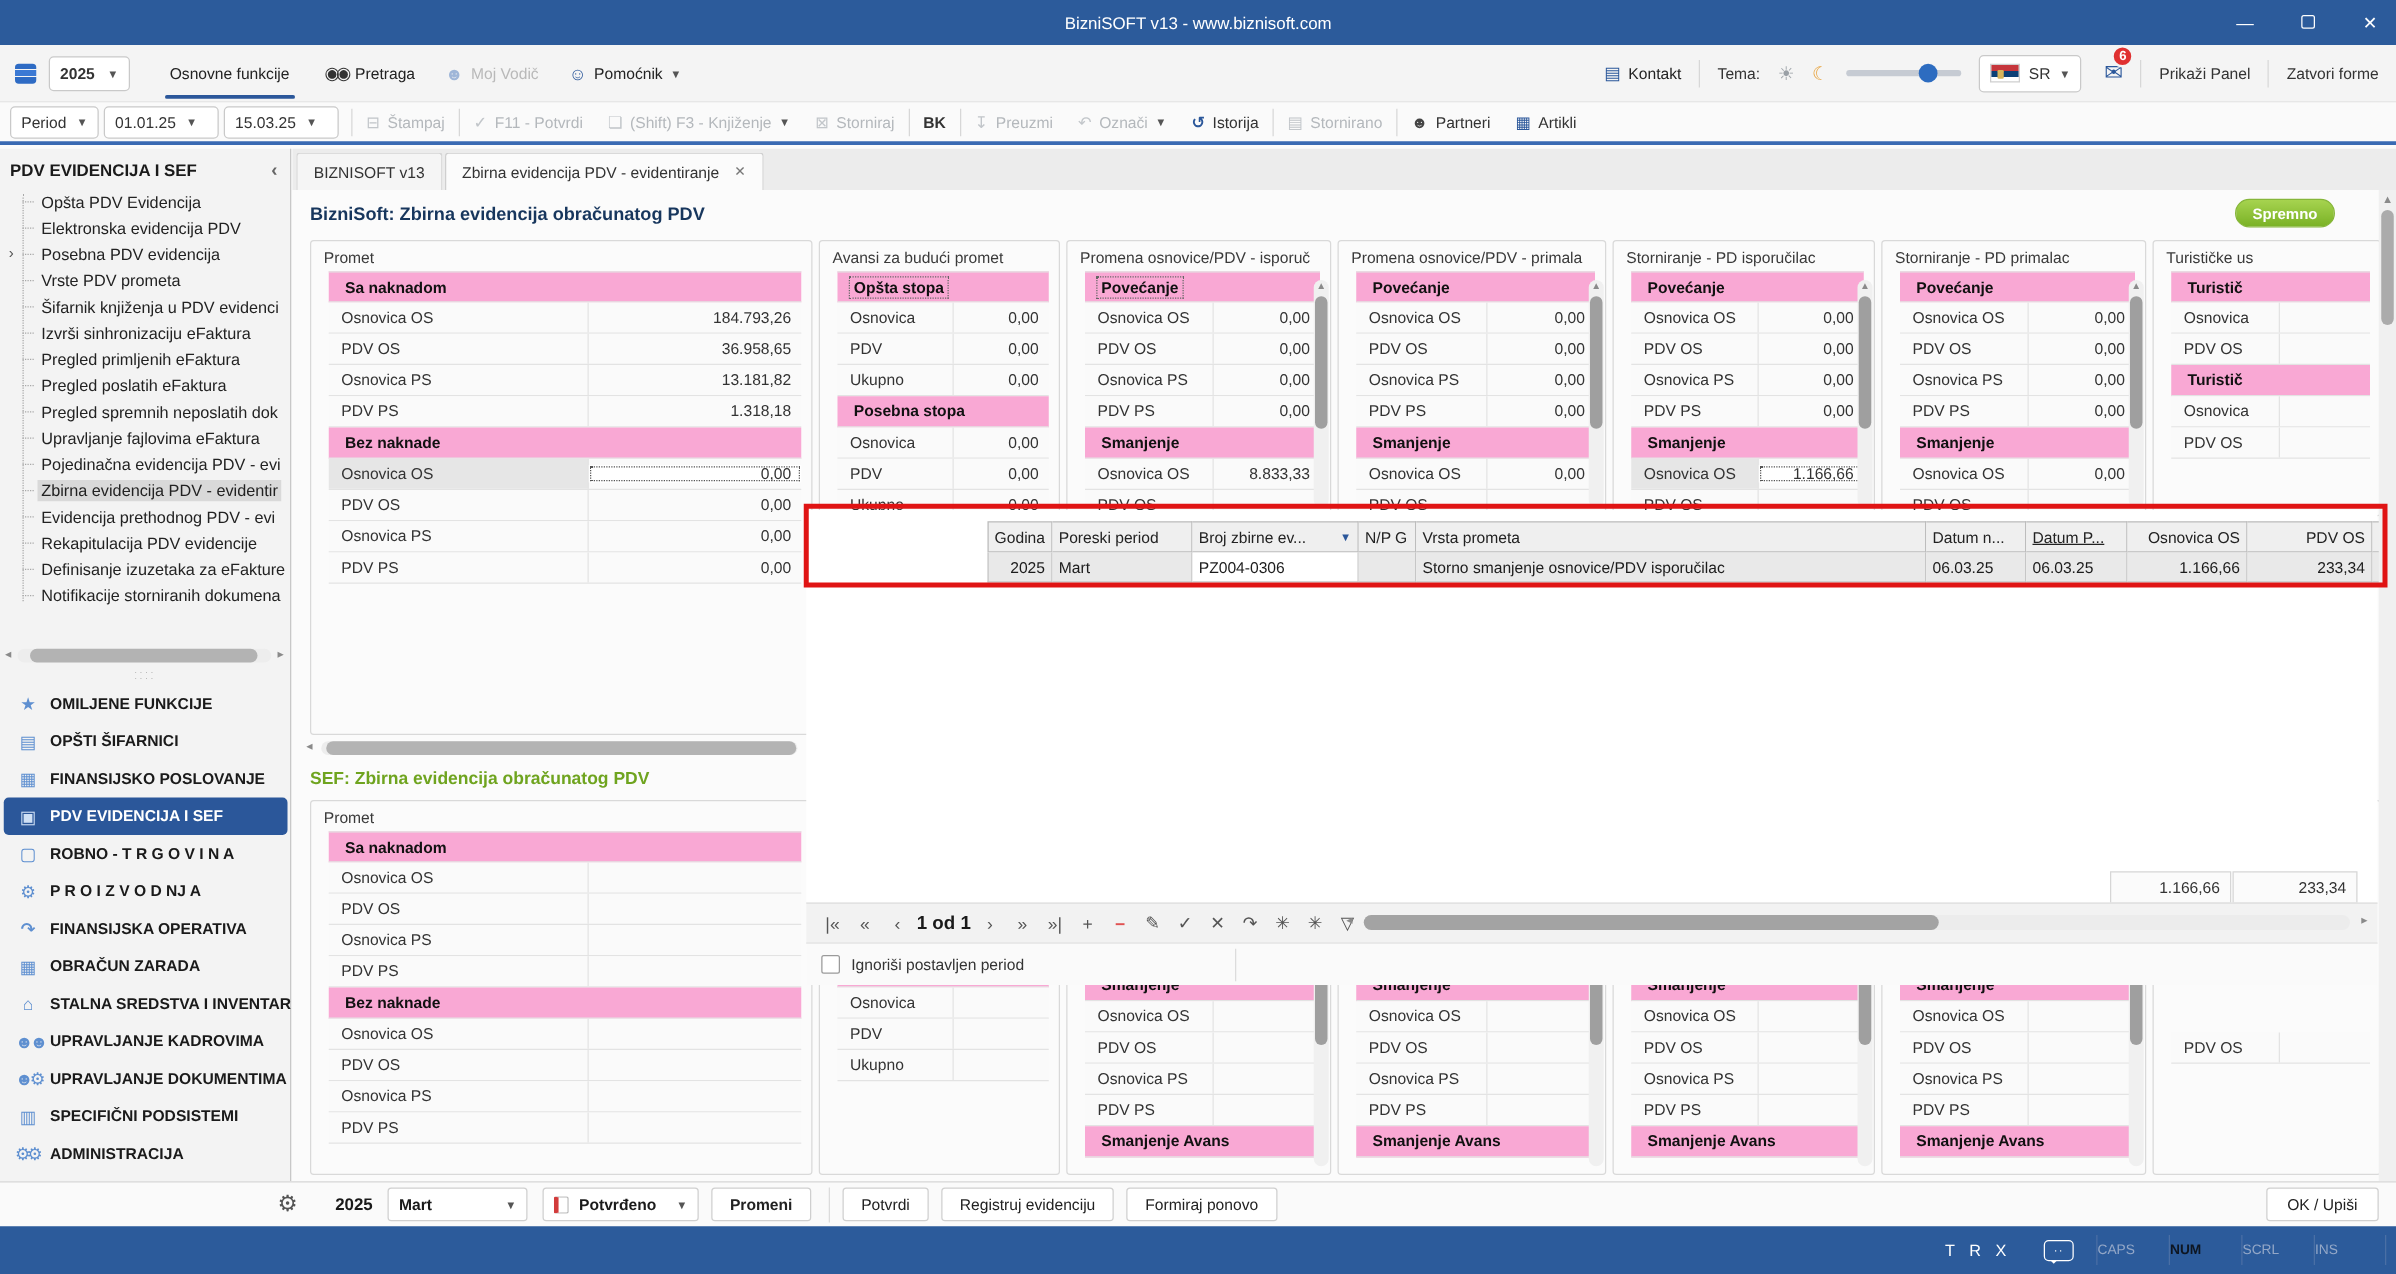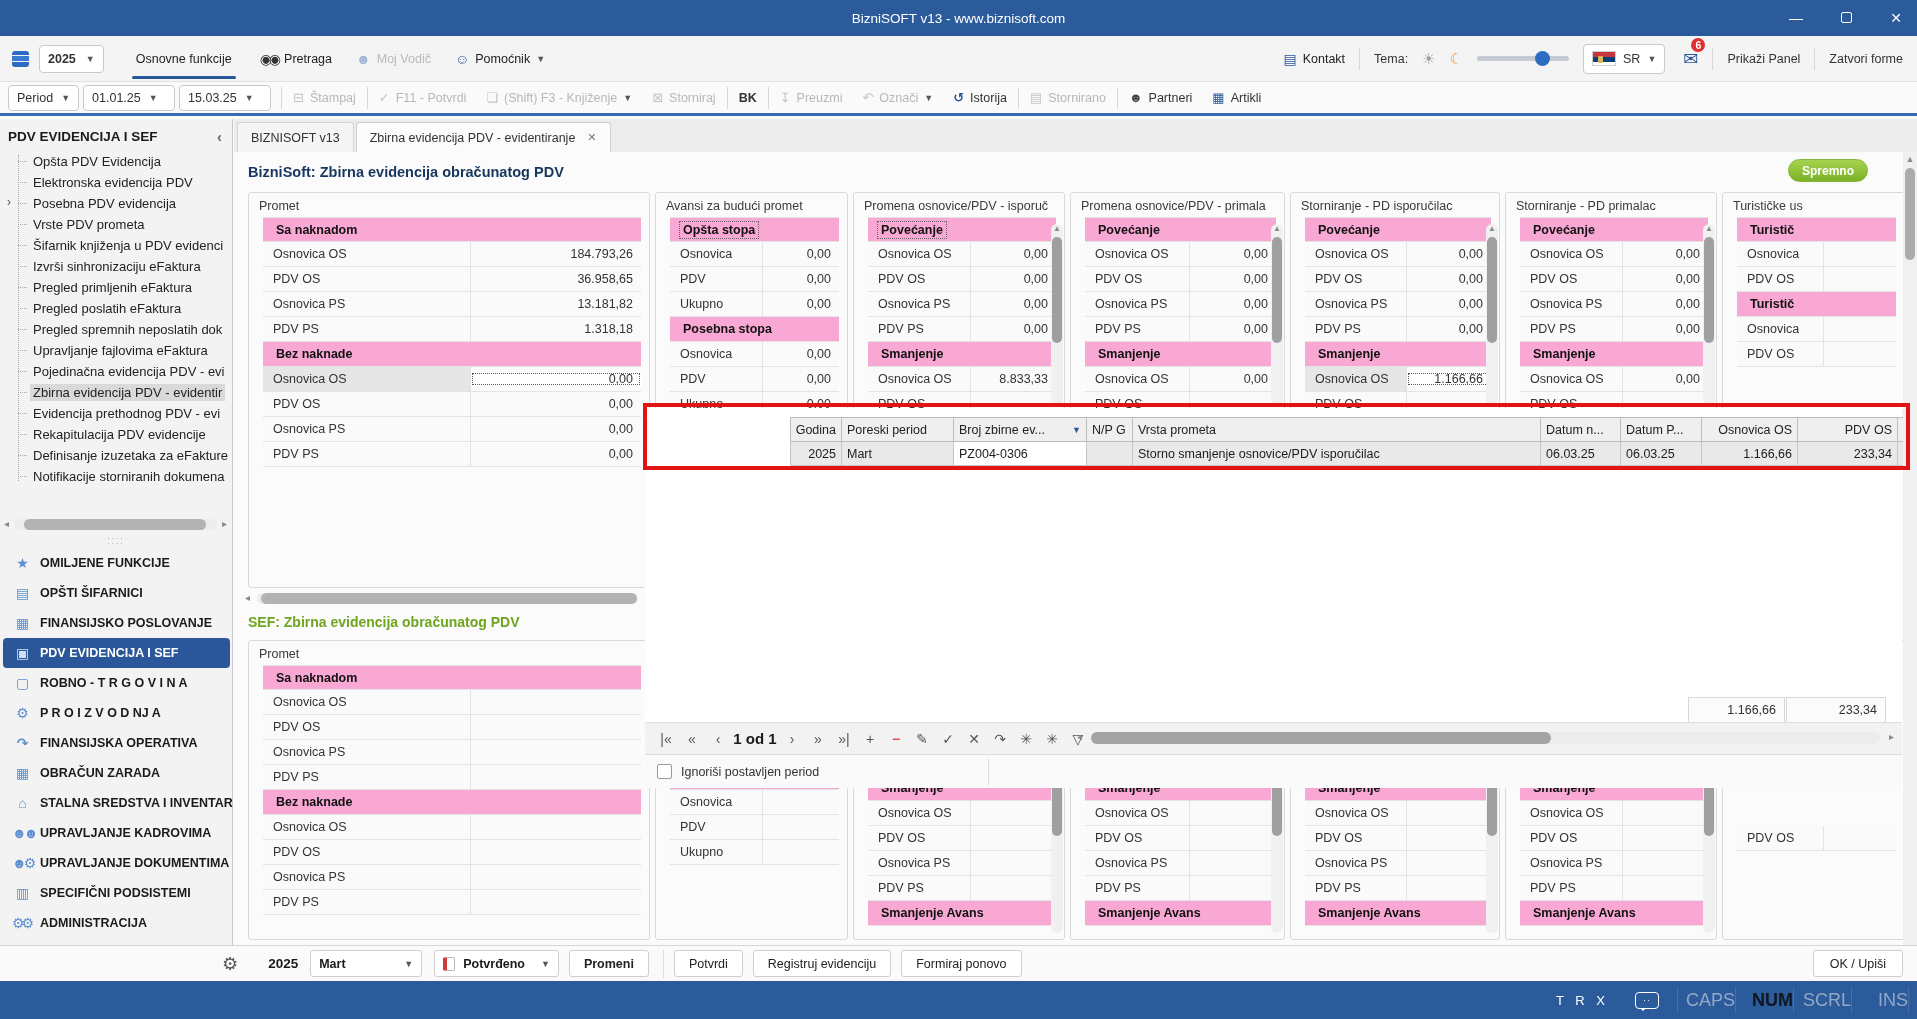--- a/index.html
+++ b/index.html
@@ -139,21 +139,21 @@
   .bb-btn { margin-left:10px; height:27px; background:#fff; border:1px solid #cfcfcf; border-radius:3px; display:flex; align-items:center; justify-content:center; padding:0 14px; color:#222; }
   .bb-btn.bold { font-weight:bold; }
   .bb-sep { width:1px; height:28px; background:#dcdcdc; margin-left:14px; }
   .bb-ok { position:absolute; right:14px; top:4px; height:27px; background:#fff; border:1px solid #cfcfcf; border-radius:3px; display:flex; align-items:center; padding:0 16px; color:#222; }
 
   
   .statusbar { position:absolute; left:0; top:981px; width:1917px; height:38px; background:#2c5b9b; display:flex; align-items:center; justify-content:flex-end; color:#fff; z-index:21; }
   .st-trx { letter-spacing:4px; font-size:13px; margin-right:26px; }
   .st-chat { position:relative; width:24px; height:17px; border:1.6px solid #fff; border-radius:4px; margin-right:18px; color:#fff; font-size:9px; text-align:center; line-height:14px; letter-spacing:1px; }
   .st-chat::after { content:""; position:absolute; left:4px; bottom:-6px; border:3px solid transparent; border-top-color:#fff; }
-  .st-flag { width:58px; text-align:right; font-size:18px; border-left:1px solid #4a6fa5; height:24px; line-height:24px; }
+  .st-flag { width:58px; text-align:left; font-size:11px; border-left:1px solid #4a6fa5; height:24px; line-height:24px; }
   .st-flag:last-child { border-right:1px solid #4a6fa5; margin-right:8px; }
   .st-flag.on { color:#0e1622; font-weight:bold; }
   .st-flag.off { color:#93a7c7; }
 </style>
 </head>
 <body>
 
 <div class="app">
 
   <div class="titlebar">
@@ -978,21 +978,21 @@
   </div>
 
   <div class="grid-wrap">
     <div class="grid" id="grid">
         <div class="gh r" style="width: 52px;">Godina</div>
         <div class="gh" style="width: 112px;">Poreski period</div>
         <div class="gh" style="width: 133px; justify-content: flex-end;">Broj zbirne ev...<span class="gfilter">▼</span></div>
         <div class="gh" style="width: 46px;">N/P G</div>
         <div class="gh" style="width: 408px;">Vrsta prometa</div>
         <div class="gh" style="width: 80px;">Datum n...</div>
-        <div class="gh" style="width: 81px;">Datum P...</div>
+        <div class="gh" style="width: 81px; text-decoration: underline;">Datum P...</div>
         <div class="gh r" style="width: 96px;">Osnovica OS</div>
         <div class="gh r" style="width: 100px;">PDV OS</div>
         <div class="gh" style="width: 14px;"></div>
         <div class="gc first r" style="width: 52px;">2025</div>
         <div class="gc" style="width: 112px;">Mart</div>
         <div class="gc editor" style="width: 133px;">PZ004-0306</div>
         <div class="gc" style="width: 46px;"></div>
         <div class="gc" style="width: 408px;">Storno smanjenje osnovice/PDV isporučilac</div>
         <div class="gc" style="width: 80px;">06.03.25</div>
         <div class="gc" style="width: 81px;">06.03.25</div>

